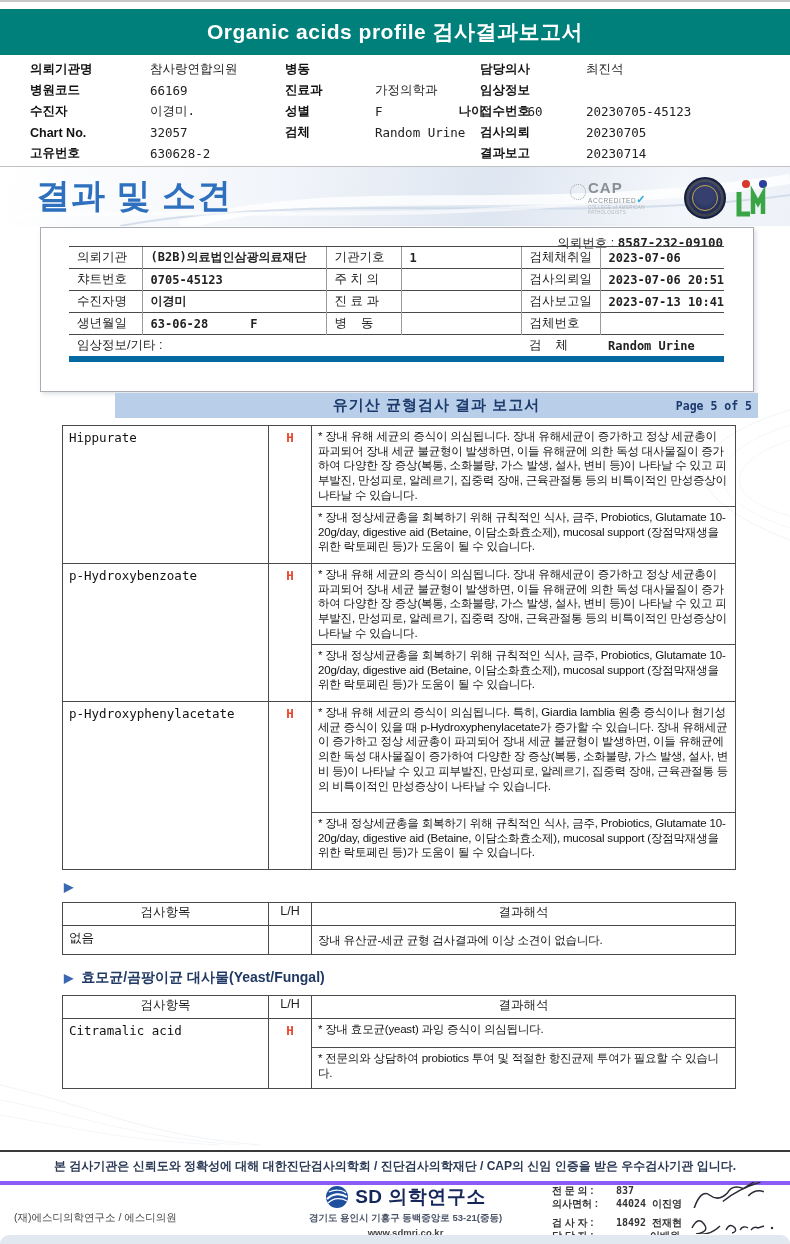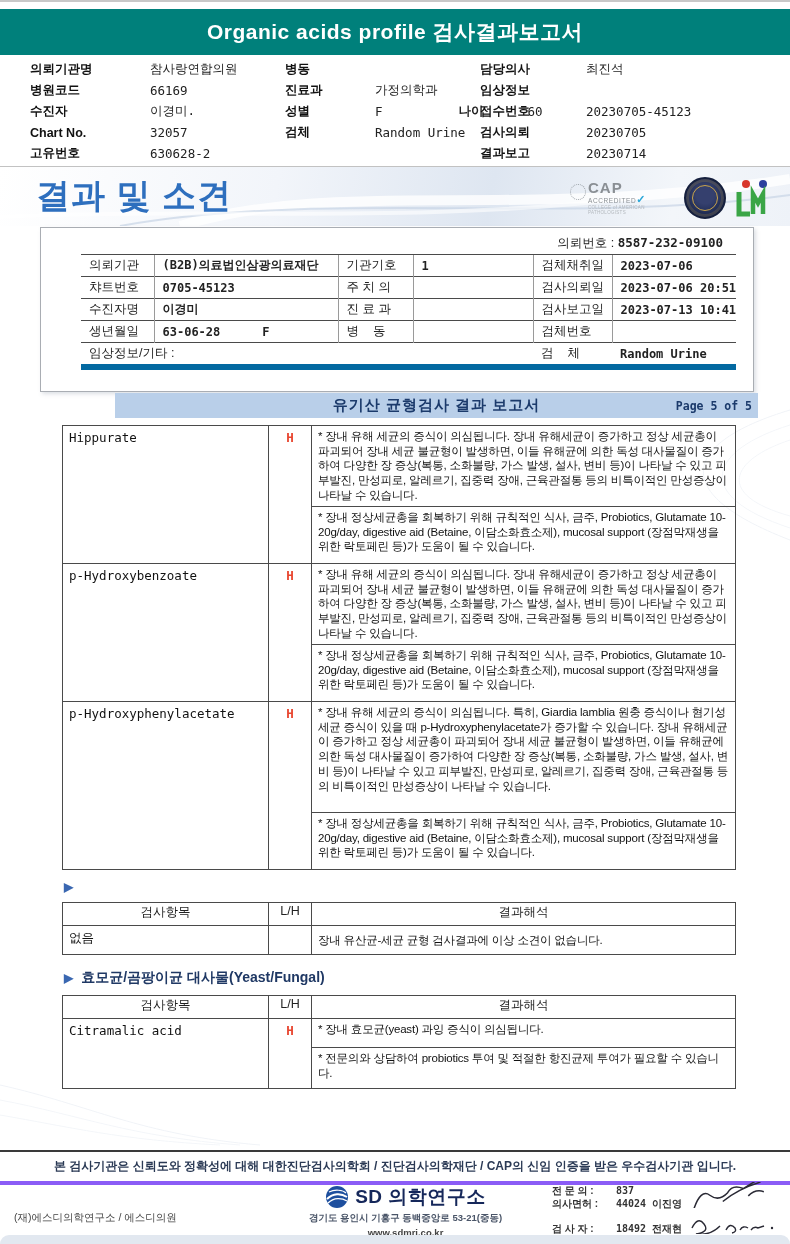--- a/index.html
+++ b/index.html
@@ -35,21 +35,21 @@
   .cap .check{color:#2da8d8;font-size:11px;font-weight:bold;}
   .cap .college{font-size:4.5px;color:#b3b8bd;letter-spacing:.3px;}
   .seal{width:38px;height:38px;border-radius:50%;background:radial-gradient(circle at 50% 42%,#35406e 0 30%,#1c2950 70%);
         border:2px solid #151f3d;box-shadow:inset 0 0 0 3px #c9a44a33;position:relative;}
   .seal:after{content:"";position:absolute;inset:6px;border:1px solid #c9a44a;border-radius:50%;}
   
   .infobox{position:absolute;top:227px;left:40px;width:712px;height:163px;background:#fff;
            border:1px solid #a9adb3;box-shadow:2px 2px 4px rgba(120,130,150,.25);}
   .reqno{position:absolute;top:7px;right:30px;font-size:12.5px;white-space:pre;}
   .reqno b{font-family:"DejaVu Sans Mono",monospace;font-weight:bold;}
-  table.ibx{position:absolute;left:28px;top:26px;border-collapse:collapse;table-layout:fixed;width:655px;font-size:12.5px;margin-left:12px;}
+  table.ibx{position:absolute;left:28px;top:18px;border-collapse:collapse;table-layout:fixed;width:655px;font-size:12.5px;}
   table.ibx td{height:21px;padding:0 0 0 8px;white-space:pre;overflow:hidden;
                border-top:1px solid #4a4a4a;vertical-align:middle;}
   table.ibx tr.last td{border-bottom:6px solid #0369a1;}
   table.ibx td.vline{border-left:1px solid #9a9a9a;}
   table.ibx td.val{font-family:"DejaVu Sans Mono",monospace;font-weight:bold;font-size:12px;}
   table.ibx td.lbl{color:#222;}
   .sex{margin-left:42px;}
   
   .section-bar{position:absolute;top:393px;left:115px;width:643px;height:25px;background:#b9cfe9;
                display:flex;align-items:center;}
@@ -73,21 +73,21 @@
              background:#fff;text-align:center;padding:6px 0 6px;font-size:12px;font-weight:600;color:#2b3a55;}
   .footer{position:absolute;top:1184px;left:0;width:790px;height:50px;font-size:10.5px;color:#444;}
   .f-left{position:absolute;left:14px;top:1px;line-height:13px;white-space:pre;}
   .f-center{position:absolute;left:283px;top:0;width:245px;text-align:center;}
   .sd-row{display:flex;align-items:center;justify-content:center;gap:6px;}
   .sd-name{font-size:19px;font-weight:800;color:#15275a;letter-spacing:.5px;}
   .sd-addr{font-size:9.5px;font-weight:bold;color:#4a5568;margin-top:2px;}
   .sd-url{font-size:9.5px;font-weight:bold;color:#444;margin-top:2px;}
   .f-right{position:absolute;left:552px;top:0;font-size:10px;font-weight:bold;color:#333;}
   .fr-row{display:flex;height:13px;align-items:center;white-space:pre;}
-  .fr-row.gap{margin-top:12px;}
+  .fr-row.gap{margin-top:6px;}
   .fr-lbl{width:64px;}
   .fr-row:last-child .fr-val{padding-left:34px;}
   .sigs{position:absolute;left:688px;top:-2px;}
   .bottom-strip{position:absolute;bottom:0;left:0;width:790px;height:9px;background:#e2e8f0;border-radius:10px 10px 0 0;}
   .deco{position:absolute;pointer-events:none;opacity:.45;}
 </style>
 </head>
 <body>
 
 <div class="page">

